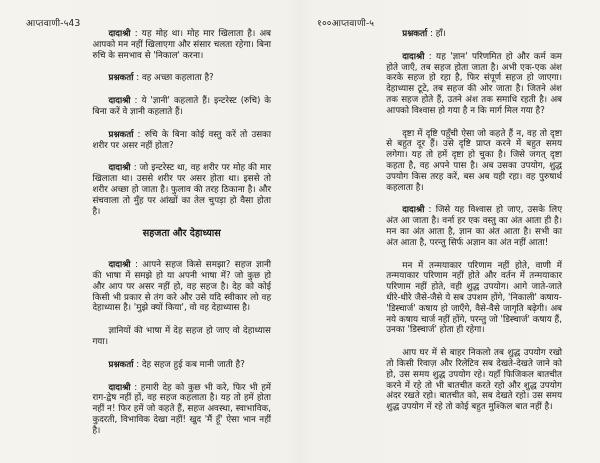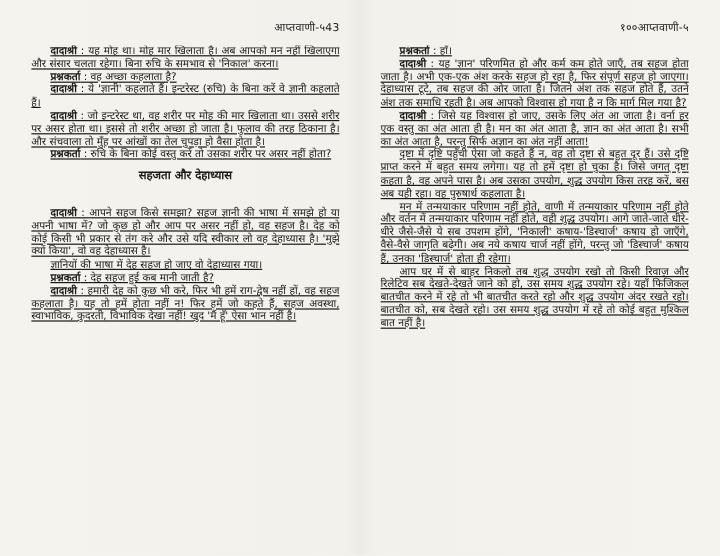--- a/index.html
+++ b/index.html
@@ -18,44 +18,42 @@
     height: 463px;
     padding: 16px 26px 8px 26px;
     display: flex;
     gap: 34px;
     background: linear-gradient(90deg, #f5f3ee 0%, #f3f1ec 48%, #eeece6 50%, #f3f1ec 52%, #f5f3ee 100%);
   }
   .page {
     flex: 1 1 0;
     min-width: 0;
     display: flex;
-    flex-direction: column;
-    align-items: flex-end;
+    flex-direction: row;
   }
   .page-header {
     display: flex;
     justify-content: space-between;
     align-items: baseline;
     font-size: 9px;
     letter-spacing: 0.2px;
     margin-bottom: 9px;
     color: #23211e;
   }
   .page-body {
     font-size: 8.7px;
     line-height: 10.8px;
     text-align: justify;
     text-justify: inter-word;
     flex: 1;
     overflow: hidden;
   }
   .para {
-    margin: 0;
+    margin: 12px;
     text-indent: 16px;
-    text-decoration: underline;
   }
   .para b {
     font-weight: bold;
   }
   .section-heading {
     text-align: center;
     font-weight: bold;
     font-size: 9.6px;
     margin: 7px 0 20px 0;
     text-indent: 0;
@@ -68,38 +66,38 @@
 
   <div class="page">
     <div class="page-header">
       <span>आप्तवाणी-५</span>
       <span>43</span>
     </div>
     <div class="page-body">
         <p class="para"><b>दादाश्री</b> : यह मोह था। मोह मार खिलाता है। अब आपको मन नहीं खिलाएगा और संसार चलता रहेगा। बिना रुचि के समभाव से 'निकाल' करना।</p>
         <p class="para"><b>प्रश्नकर्ता</b> : वह अच्छा कहलाता है?</p>
         <p class="para"><b>दादाश्री</b> : ये 'ज्ञानी' कहलाते हैं। इन्टरेस्ट (रुचि) के बिना करें वे ज्ञानी कहलाते हैं।</p>
+        <p class="para"><b>प्रश्नकर्ता</b> : रुचि के बिना कोई वस्तु करें तो उसका शरीर पर असर नहीं होता?</p>
         <p class="para"><b>दादाश्री</b> : जो इन्टरेस्ट था, वह शरीर पर मोह की मार खिलाता था। उससे शरीर पर असर होता था। इससे तो शरीर अच्छा हो जाता है। फुलाव की तरह ठिकाना है। और संचवाला तो मुँह पर आंखों का तेल चुपड़ा हो वैसा होता है।</p>
-        <p class="para"><b>प्रश्नकर्ता</b> : रुचि के बिना कोई वस्तु करें तो उसका शरीर पर असर नहीं होता?</p>
         <div class="section-heading">सहजता और देहाध्यास</div>
         <p class="para"><b>दादाश्री</b> : आपने सहज किसे समझा? सहज ज्ञानी की भाषा में समझे हो या अपनी भाषा में? जो कुछ हो और आप पर असर नहीं हो, वह सहज है। देह को कोई किसी भी प्रकार से तंग करे और उसे यदि स्वीकार लो वह देहाध्यास है। 'मुझे क्यों किया', वो वह देहाध्यास है।</p>
         <p class="para">ज्ञानियों की भाषा में देह सहज हो जाए वो देहाध्यास गया।</p>
         <p class="para"><b>प्रश्नकर्ता</b> : देह सहज हुई कब मानी जाती है?</p>
         <p class="para"><b>दादाश्री</b> : हमारी देह को कुछ भी करे, फिर भी हमें राग-द्वेष नहीं हों, वह सहज कहलाता है। यह तो हमें होता नहीं न! फिर हमें जो कहते हैं, सहज अवस्था, स्वाभाविक, कुदरती, विभाविक देखा नहीं! खुद 'मैं हूँ' ऐसा भान नहीं है।</p>
       </div>
   </div>
 
   <div class="page">
     <div class="page-header">
       <span>१००</span>
       <span>आप्तवाणी-५</span>
     </div>
     <div class="page-body">
         <p class="para"><b>प्रश्नकर्ता</b> : हाँ।</p>
         <p class="para"><b>दादाश्री</b> : यह 'ज्ञान' परिणमित हो और कर्म कम होते जाएँ, तब सहज होता जाता है। अभी एक-एक अंश करके सहज हो रहा है, फिर संपूर्ण सहज हो जाएगा। देहाध्यास टूटे, तब सहज की ओर जाता है। जितने अंश तक सहज होते हैं, उतने अंश तक समाधि रहती है। अब आपको विश्वास हो गया है न कि मार्ग मिल गया है?</p>
+        <p class="para">दृष्टा में दृष्टि पहुँची ऐसा जो कहते हैं न, वह तो दृष्टा से बहुत दूर हैं। उसे दृष्टि प्राप्त करने में बहुत समय लगेगा। यह तो हमें दृष्टा हो चुका है। जिसे जगत् दृष्टा कहता है, वह अपने पास है। अब उसका उपयोग, शुद्ध उपयोग किस तरह करें, बस अब यही रहा। वह पुरुषार्थ कहलाता है।</p>
         <p class="para"><b>दादाश्री</b> : जिसे यह विश्वास हो जाए, उसके लिए अंत आ जाता है। वर्ना हर एक वस्तु का अंत आता ही है। मन का अंत आता है, ज्ञान का अंत आता है। सभी का अंत आता है, परन्तु सिर्फ अज्ञान का अंत नहीं आता!</p>
-        <p class="para">दृष्टा में दृष्टि पहुँची ऐसा जो कहते हैं न, वह तो दृष्टा से बहुत दूर हैं। उसे दृष्टि प्राप्त करने में बहुत समय लगेगा। यह तो हमें दृष्टा हो चुका है। जिसे जगत् दृष्टा कहता है, वह अपने पास है। अब उसका उपयोग, शुद्ध उपयोग किस तरह करें, बस अब यही रहा। वह पुरुषार्थ कहलाता है।</p>
         <p class="para">मन में तन्मयाकार परिणाम नहीं होते, वाणी में तन्मयाकार परिणाम नहीं होते और वर्तन में तन्मयाकार परिणाम नहीं होते, वही शुद्ध उपयोग। आगे जाते-जाते धीरे-धीरे जैसे-जैसे ये सब उपशम होंगे, 'निकाली' कषाय-'डिस्चार्ज' कषाय हो जाएँगे, वैसे-वैसे जागृति बढ़ेगी। अब नये कषाय चार्ज नहीं होंगे, परन्तु जो 'डिस्चार्ज' कषाय हैं, उनका 'डिस्चार्ज' होता ही रहेगा।</p>
         <p class="para">आप घर में से बाहर निकलो तब शुद्ध उपयोग रखो तो किसी रिवाज़ और रिलेटिव सब देखते-देखते जाने को हो, उस समय शुद्ध उपयोग रहे। यहाँ फिजिकल बातचीत करने में रहे तो भी बातचीत करते रहो और शुद्ध उपयोग अंदर रखते रहो। बातचीत को, सब देखते रहो। उस समय शुद्ध उपयोग में रहे तो कोई बहुत मुश्किल बात नहीं है।</p>
       </div>
   </div>
 
 </div>
 
 </body></html>

